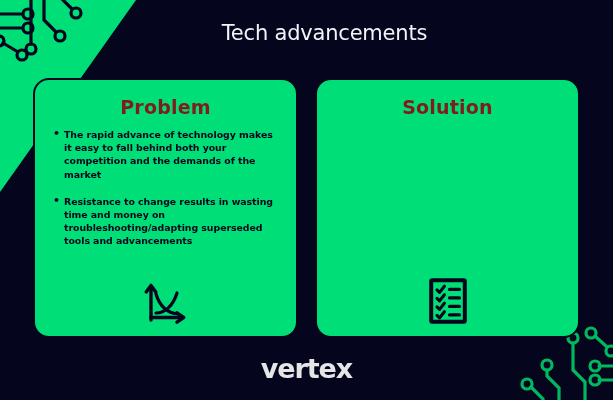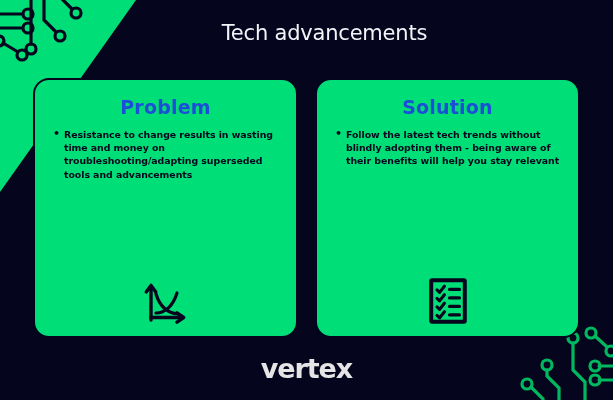--- a/index.html
+++ b/index.html
@@ -86,21 +86,21 @@
     box-sizing: border-box;
     background: #00de77;
     border: 2px solid #05061e;
     border-radius: 16px;
     position: relative;
     padding: 12px 16px 0 16px;
   }
 
   .card-title {
     text-align: center;
-    color: #1d4ed8;
+    color: #7f1d1d;
     font-size: 19px;
     font-weight: bold;
     margin: 4px 0 10px 0;
     letter-spacing: 0.2px;
   }
 
   .bullets {
     margin: 0;
     padding: 0;
     list-style: none;
@@ -202,20 +202,21 @@
       <path d="M18 65 L30 77 V84"></path>
   </svg>
 
   <div class="slide-title">Tech advancements</div>
 
   <div class="cards">
 
     <div class="card">
       <div class="card-title">Problem</div>
       <ul class="bullets">
+        <li class="bullet">The rapid advance of technology makes it easy to fall behind both your competition and the demands of the market</li>
         <li class="bullet">Resistance to change results in wasting time and money on troubleshooting/adapting superseded tools and advancements</li>
       </ul>
       <div class="card-icon">
         <svg width="46" height="44" viewBox="0 0 46 44" fill="none">
 
           <path d="M8 40 V8" stroke="#05061e" stroke-width="3.4" stroke-linecap="round"></path>
           <path d="M3.2 12 L8 5.4 L12.8 12" stroke="#05061e" stroke-width="3.4" stroke-linecap="round" stroke-linejoin="round" fill="none"></path>
 
           <path d="M8 37.5 H38" stroke="#05061e" stroke-width="3.4" stroke-linecap="round"></path>
           <path d="M34 32.8 L40.6 37.5 L34 42.2" stroke="#05061e" stroke-width="3.4" stroke-linecap="round" stroke-linejoin="round" fill="none"></path>
@@ -223,21 +224,20 @@
           <path d="M13 14 C17 27, 24 33, 35 34" stroke="#05061e" stroke-width="3.2" stroke-linecap="round" fill="none"></path>
 
           <path d="M13 33 C22 33, 30 26, 34 13" stroke="#05061e" stroke-width="3.2" stroke-linecap="round" fill="none"></path>
         </svg>
       </div>
     </div>
 
     <div class="card">
       <div class="card-title">Solution</div>
       <ul class="bullets">
-        <li class="bullet">Follow the latest tech trends without blindly adopting them - being aware of their benefits will help you stay relevant</li>
       </ul>
       <div class="card-icon">
         <svg width="38" height="46" viewBox="0 0 38 46" fill="none">
           <rect x="2.2" y="2.2" width="33.6" height="41.6" rx="1" stroke="#05061e" stroke-width="4"></rect>
 
           <path d="M8 11.8 L10.6 14.4 L15.4 8.2" stroke="#05061e" stroke-width="3.1" stroke-linecap="round" stroke-linejoin="round"></path>
           <path d="M20.5 11.4 H30.5" stroke="#05061e" stroke-width="3.1" stroke-linecap="round"></path>
 
           <path d="M8 20.3 L10.6 22.9 L15.4 16.7" stroke="#05061e" stroke-width="3.1" stroke-linecap="round" stroke-linejoin="round"></path>
           <path d="M20.5 19.9 H30.5" stroke="#05061e" stroke-width="3.1" stroke-linecap="round"></path>

